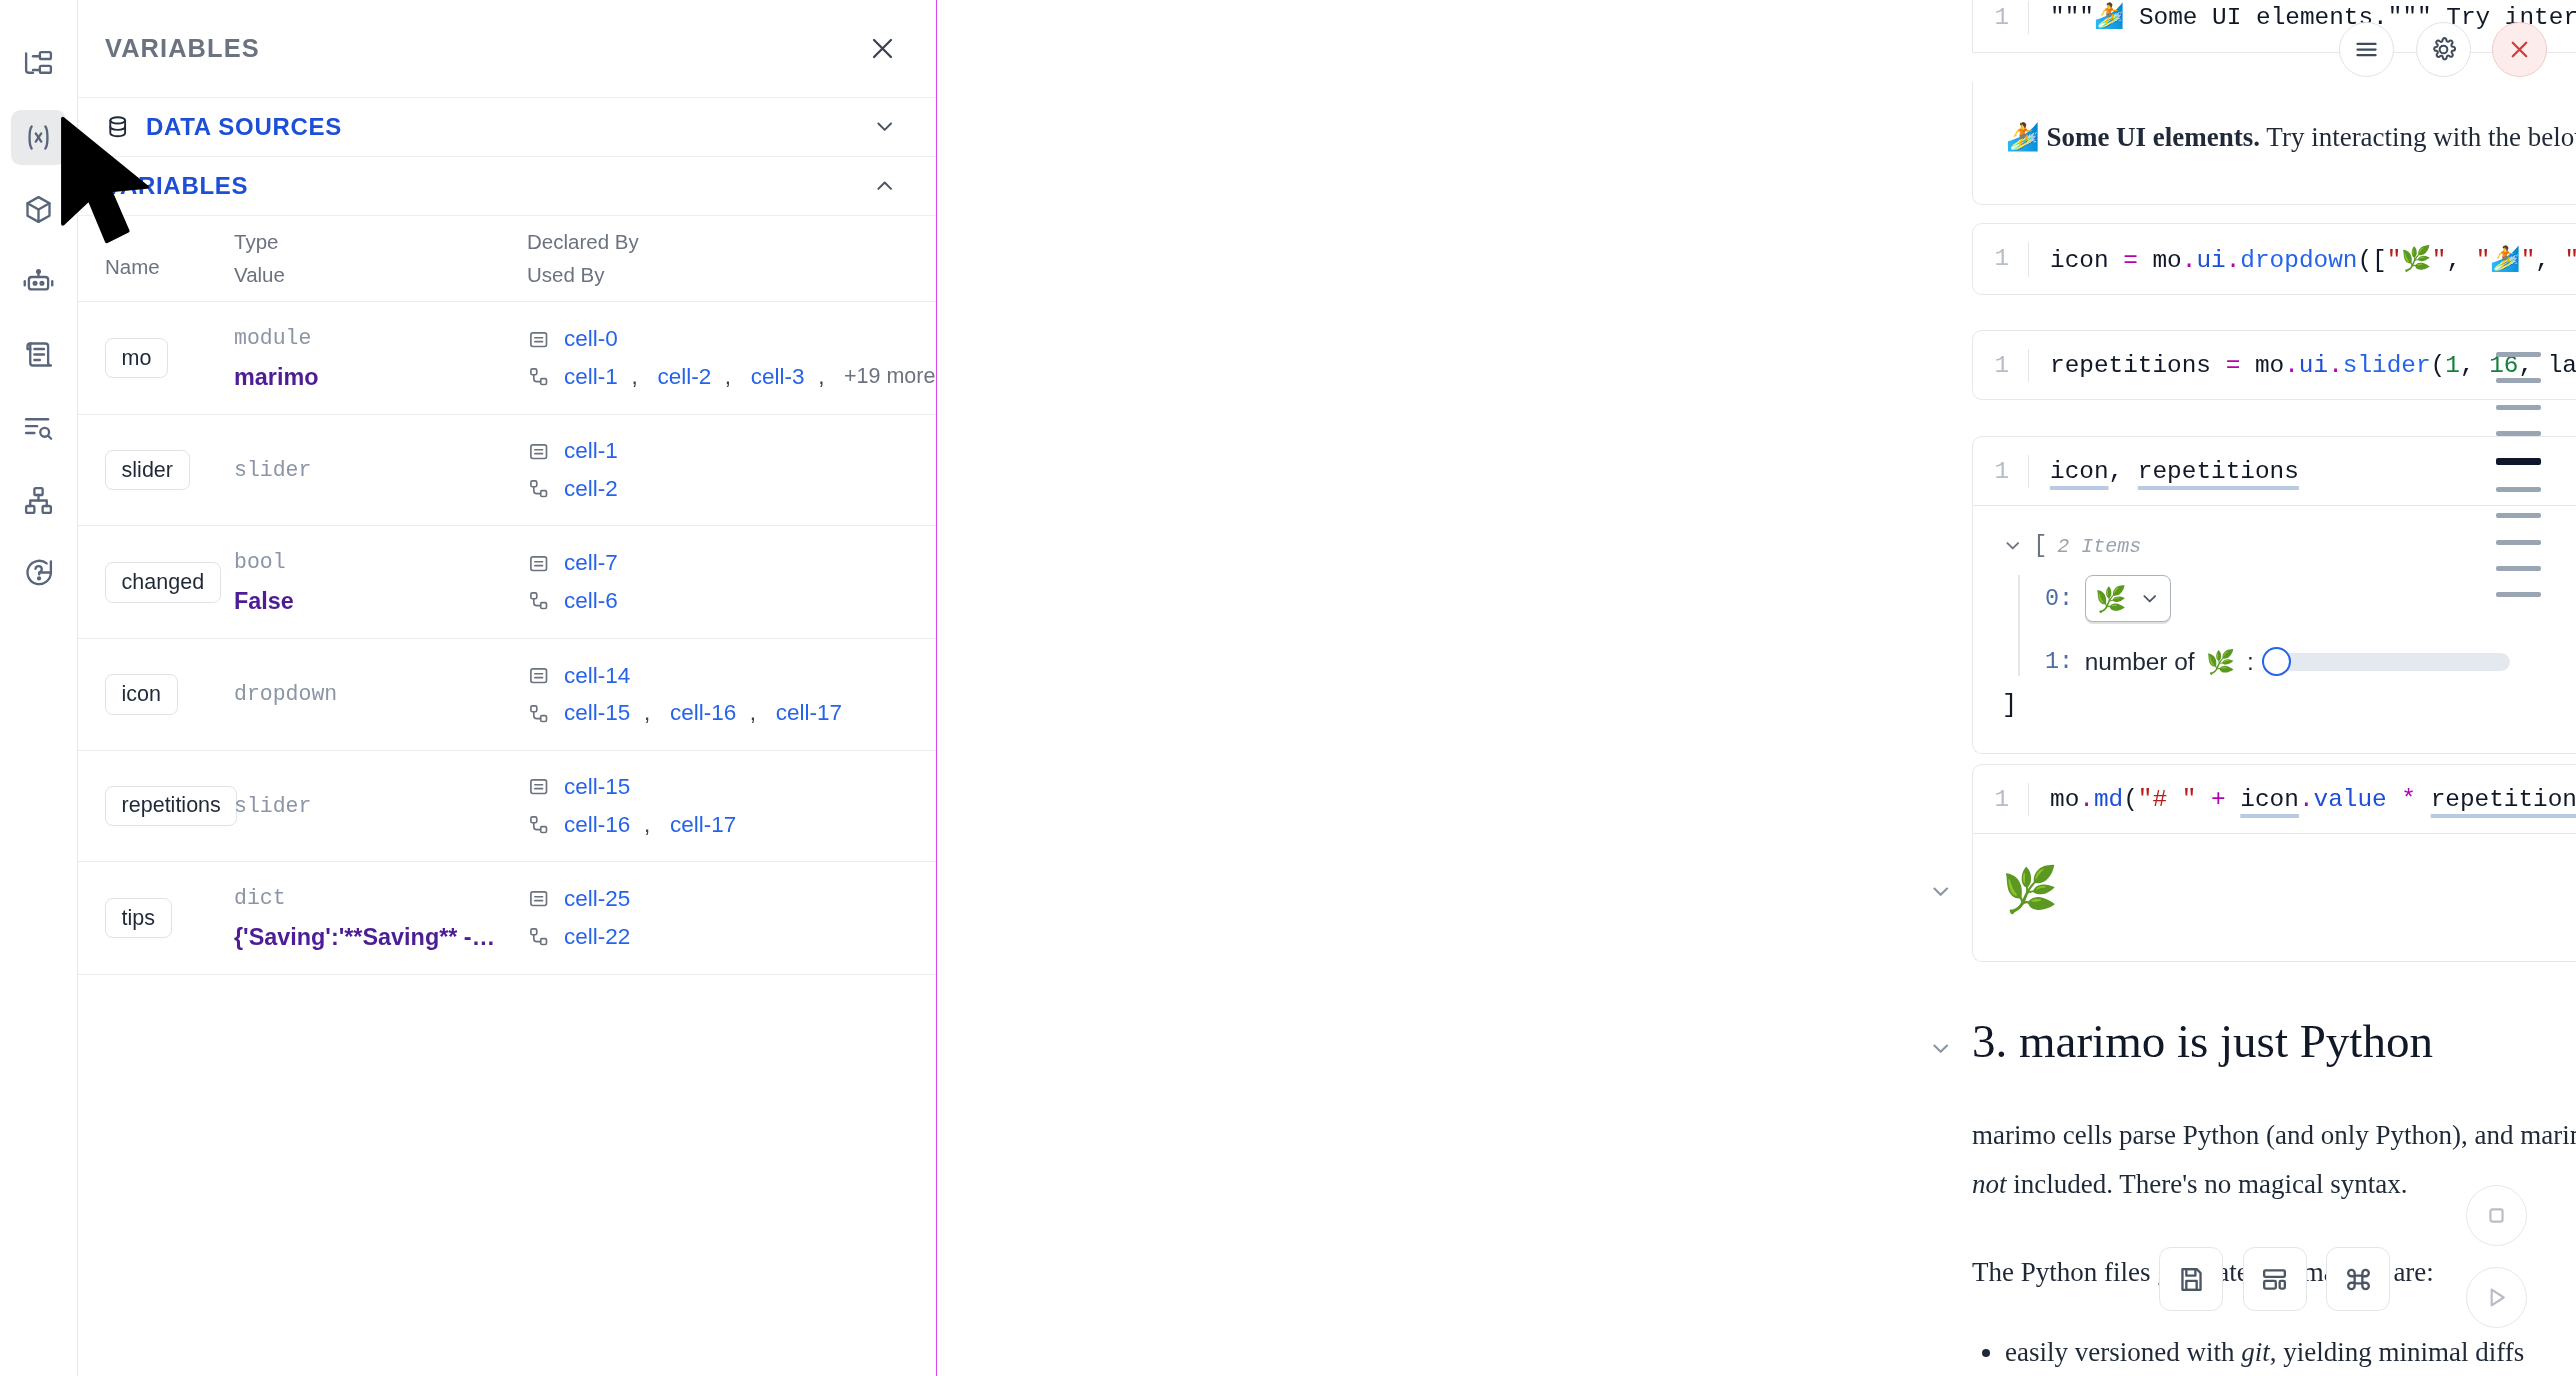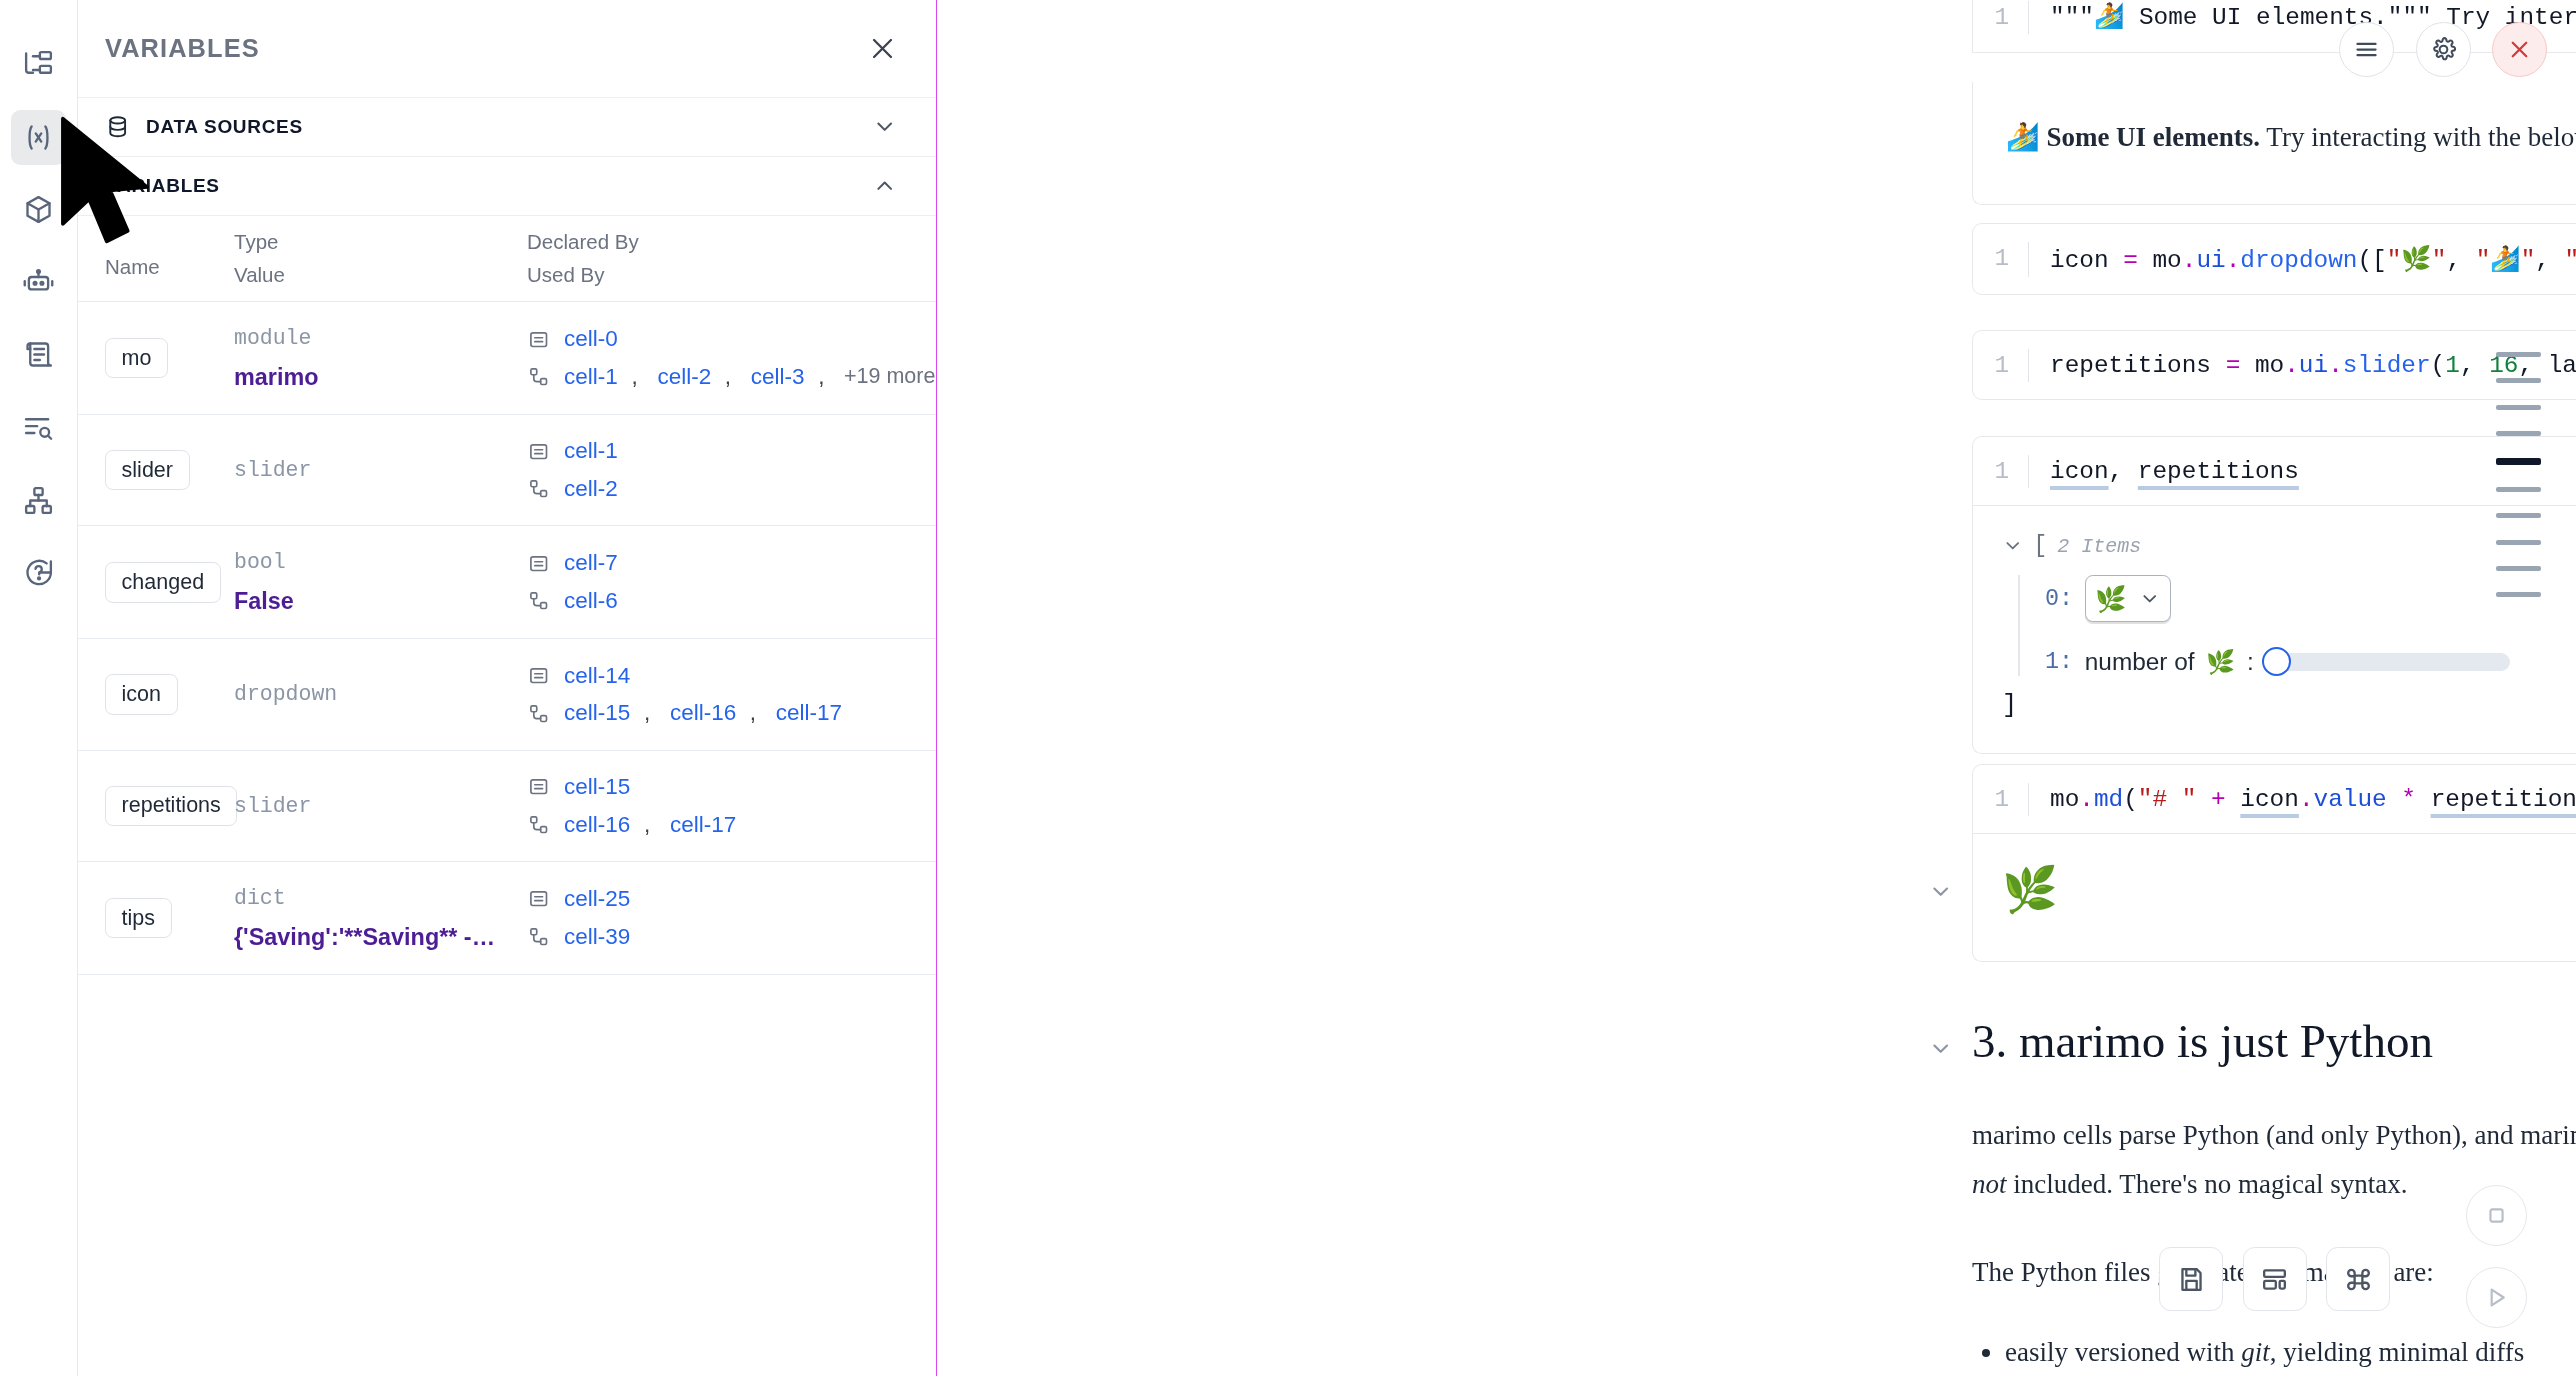--- a/index.html
+++ b/index.html
@@ -51,21 +51,21 @@
 
   .section-head {
     height: 59px; display: flex; align-items: center; gap: 15.6px;
     padding: 0 39px 0 27px;
     border-bottom: 1px solid #eceef1;
     cursor: pointer;
   }
   .section-head .sh-icon { color: #1f2937; display: flex; }
   .section-head .sh-icon svg { width: 25.4px; height: 25.4px; display: block; }
   .section-head .sh-label {
-    font-size: 19px; font-weight: 700; letter-spacing: 0.7px; color: #0f172a;
+    font-size: 24px; font-weight: 700; letter-spacing: 0.7px; color: #1d4ed8;
     flex: 1;
   }
   .section-head .sh-chev { color: #4b5563; display: flex; }
   .section-head .sh-chev svg { width: 25.4px; height: 25.4px; display: block; }
 
   .search-row {
     height: 64px; display: flex; align-items: center; gap: 17.6px;
     padding: 0 27px; border-bottom: 1px solid #eceef1;
   }
   .search-row .s-icon { color: #9aa3b0; display: flex; }
@@ -563,21 +563,21 @@
                 <span class="cell-link">cell-25</span>
               </div>
               <div class="cell-line">
                 <span class="cl-icon">
                   <svg viewBox="0 0 24 24" fill="none" stroke="currentColor" stroke-width="1.7" stroke-linecap="round" stroke-linejoin="round">
                     <rect x="4" y="4" width="6" height="6" rx="1.5"></rect>
                     <rect x="14" y="14" width="6" height="6" rx="1.5"></rect>
                     <path d="M7 10v4a3 3 0 0 0 3 3h4"></path>
                   </svg>
                 </span>
-                <span class="cell-link">cell-39</span>
+                <span class="cell-link">cell-22</span>
               </div>
             </td>
           </tr>
         </tbody>
     </table>
   </div>
 
   <div class="notebook">
     <div class="nb-inner">
 

